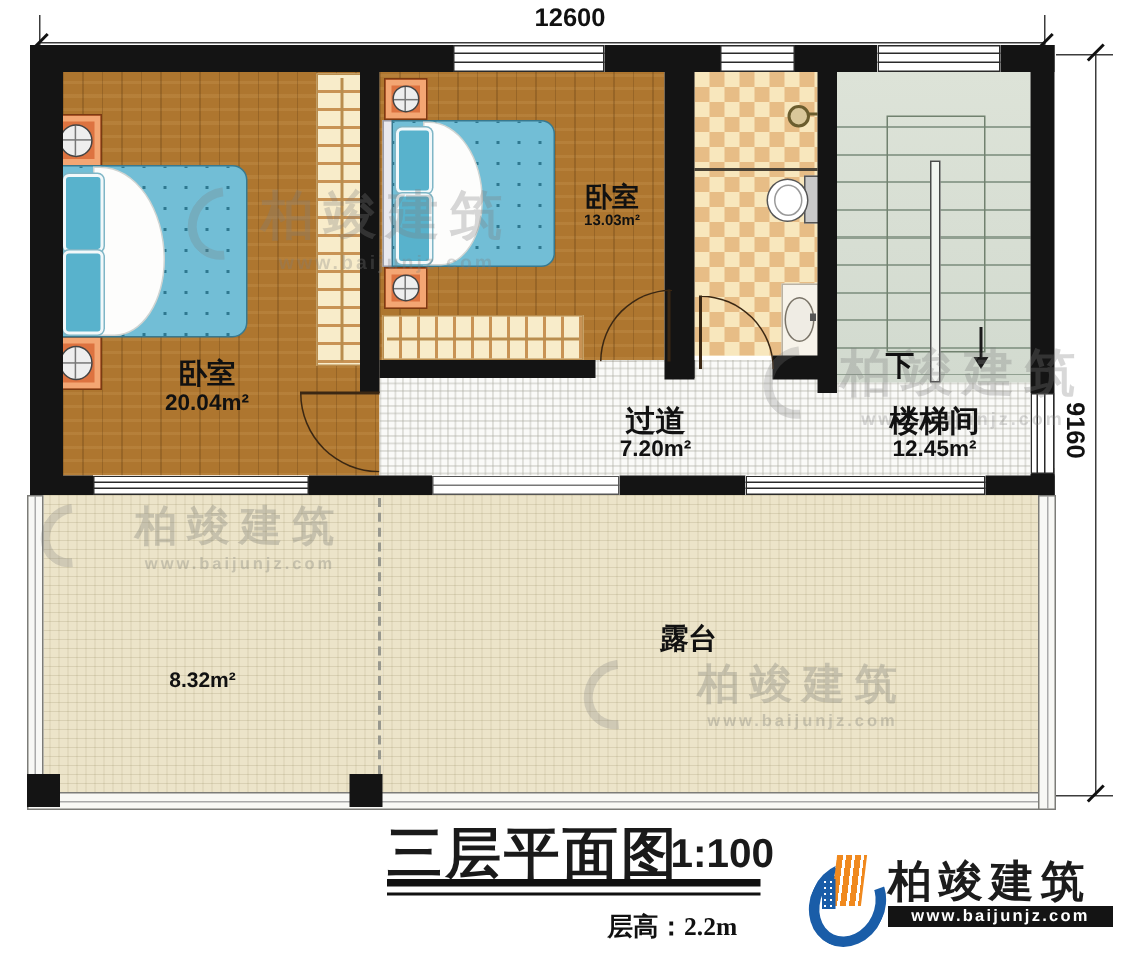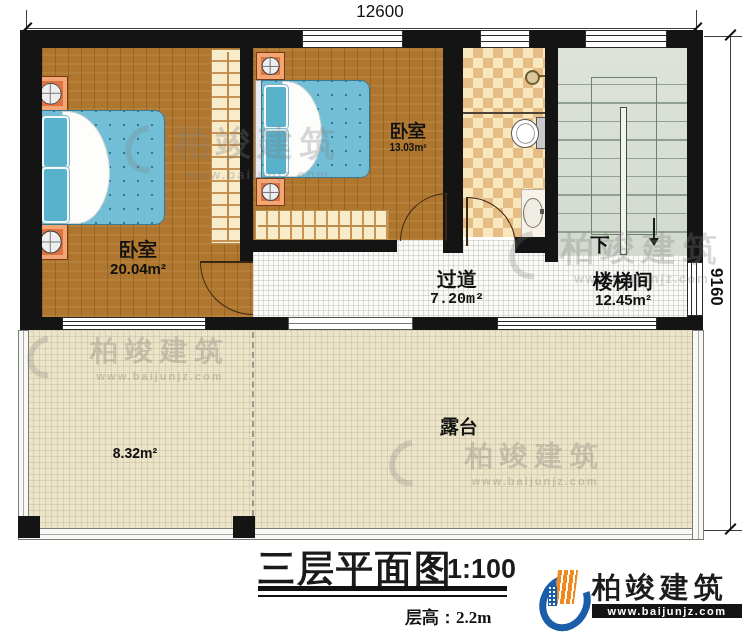--- a/index.html
+++ b/index.html
@@ -82,21 +82,21 @@
     background-size:4px 4px;}
   .stair-rail{background:#f2f4f0;border:1px solid #4a4a4a;}
   .arrow-head{width:0;height:0;border:5px solid transparent;border-top:8px solid #1a1a1a;}
   .dash-v{border-left:2px dashed #98988e;}
 </style>
 </head>
 <body>
 
 <div class="stage">
 
-  <div class="abs dim" style="left:280px;top:2px;width:200px;text-align:center;font-size:17px;font-weight:400;">12600</div>
+  <div class="abs dim" style="left:280px;top:2px;width:200px;text-align:center;font-size:17px;font-weight:700;">12600</div>
   <div class="abs dimline" style="left:26px;top:28px;width:671px;height:1px;"></div>
   <div class="abs dimline" style="left:26px;top:10px;width:1px;height:26px;"></div>
   <div class="abs dimline" style="left:696px;top:10px;width:1px;height:26px;"></div>
   <div class="abs tick" style="left:19px;top:27px;"></div>
   <div class="abs tick" style="left:689px;top:27px;"></div>
 
   <div class="abs dim" style="left:706px;top:268px;font-size:17px;font-weight:600;writing-mode:vertical-rl;">9160</div>
   <div class="abs dimline" style="left:730px;top:36px;width:1px;height:494px;"></div>
   <div class="abs dimline" style="left:704px;top:36px;width:38px;height:1px;"></div>
   <div class="abs dimline" style="left:704px;top:530px;width:38px;height:1px;"></div>
@@ -224,21 +224,21 @@
   </div>
 
   <div class="abs room-label" style="left:78px;top:240px;width:120px;">
     <div class="rname" style="font-size:19px;">卧室</div>
     <div class="rarea" style="font-size:15px;">20.04m²</div>
   </div>
   <div class="abs room-label" style="left:348px;top:122px;width:120px;">
     <div class="rname" style="font-size:18px;">卧室</div>
     <div class="rarea" style="font-size:10px;">13.03m²</div>
   </div>
-  <div class="abs room-label" style="left:397px;top:270px;width:120px;font-family:Liberation Mono, monospace;">
+  <div class="abs room-label" style="left:377px;top:270px;width:120px;">
     <div class="rname" style="font-size:20px;">过道</div>
     <div class="rarea" style="font-size:15px;">7.20m²</div>
   </div>
   <div class="abs room-label" style="left:563px;top:270px;width:120px;">
     <div class="rname" style="font-size:20px;">楼梯间</div>
     <div class="rarea" style="font-size:15px;">12.45m²</div>
   </div>
   <div class="abs room-label" style="left:585px;top:235px;width:30px;">
     <div class="rname" style="font-size:19px;">下</div>
   </div>

